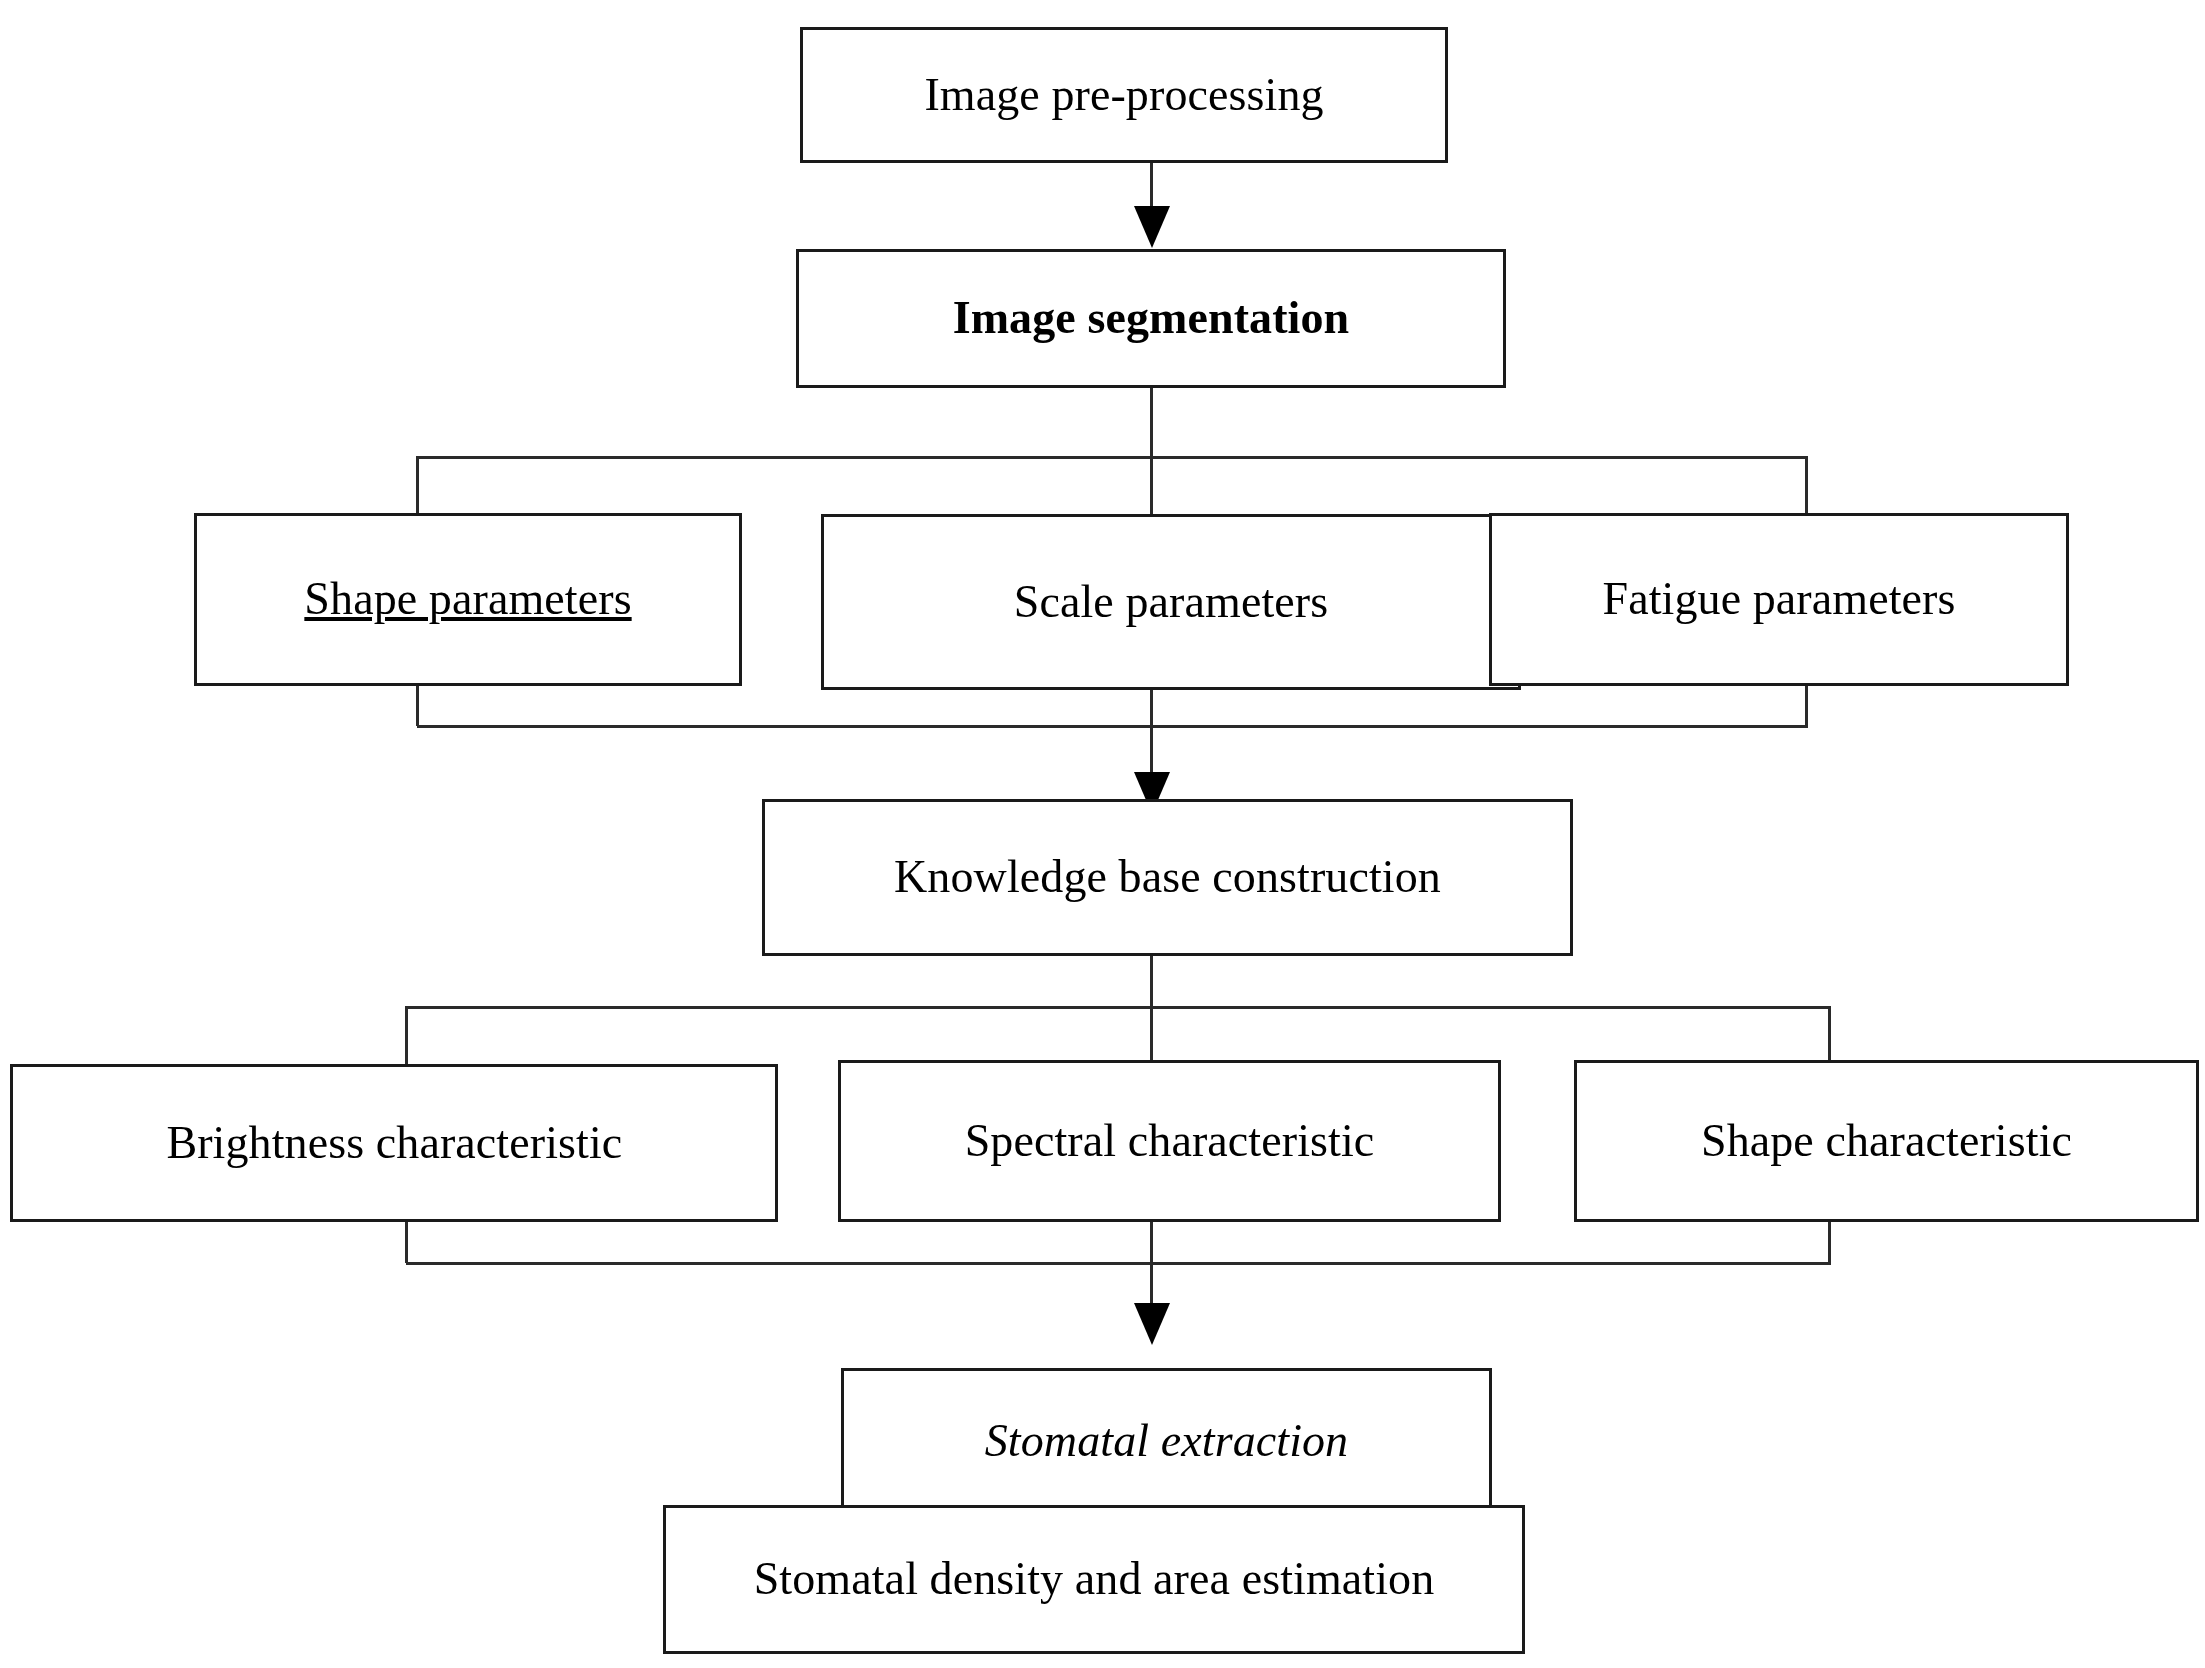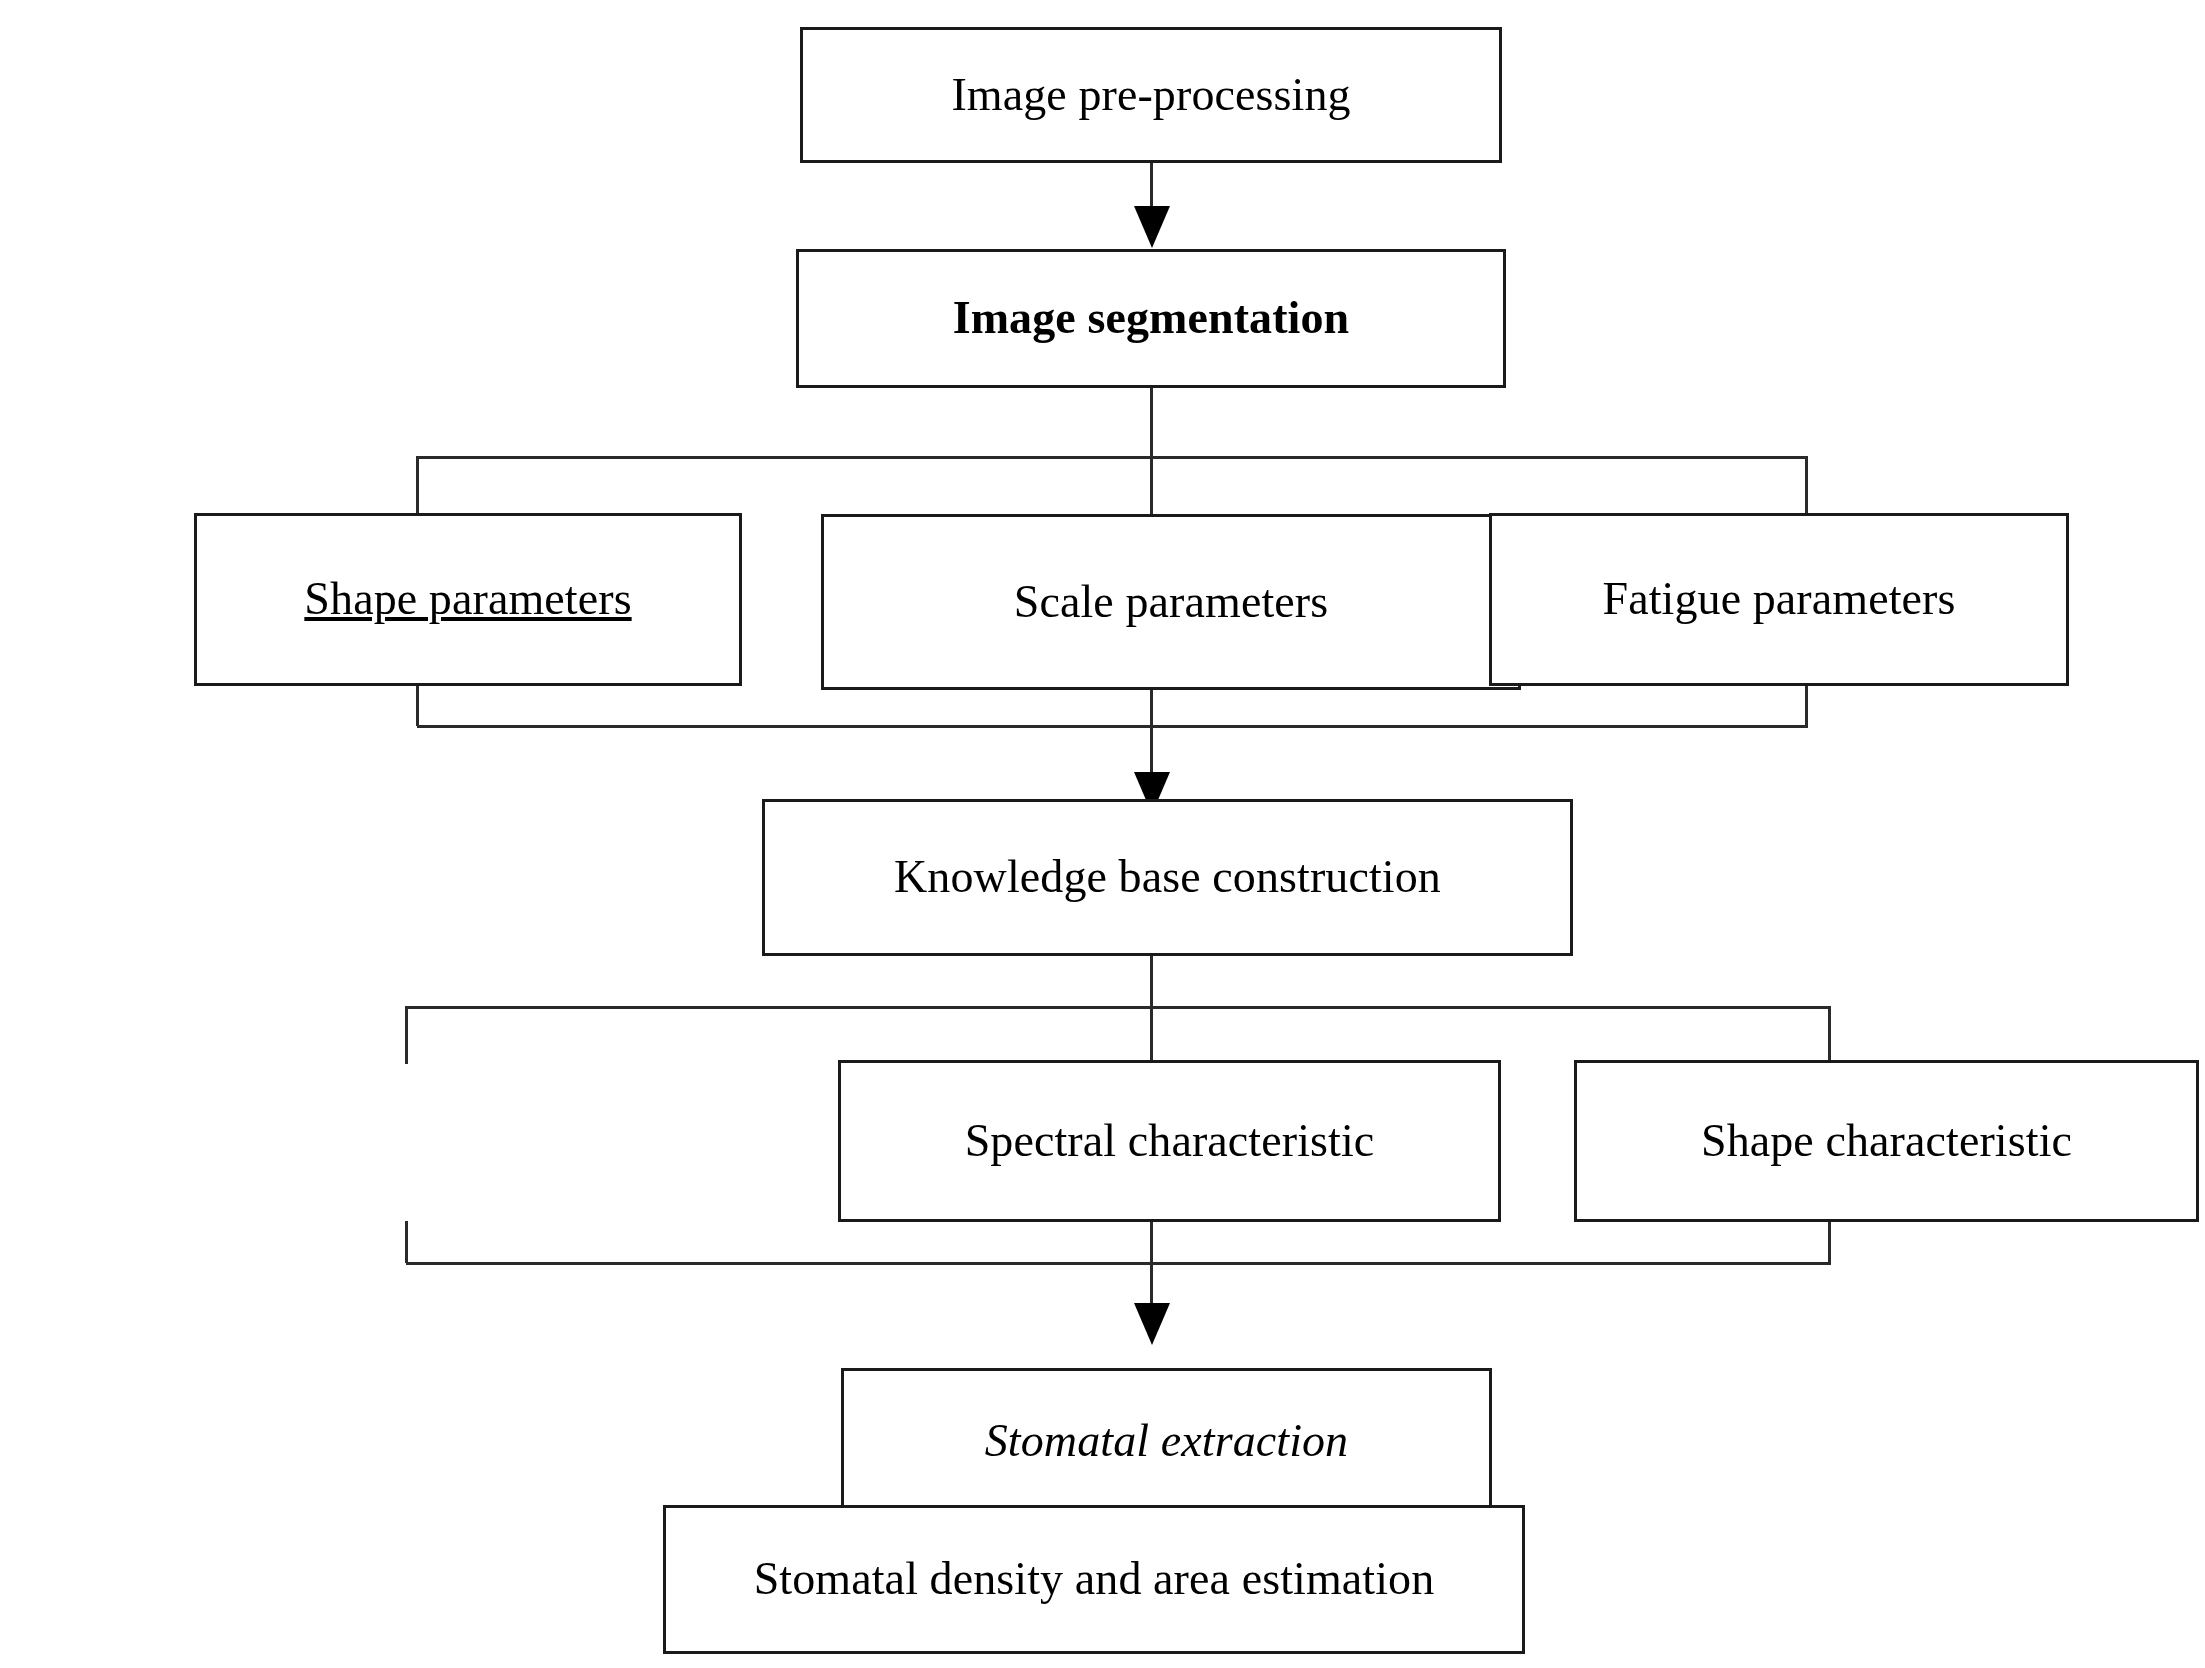--- a/index.html
+++ b/index.html
@@ -63,21 +63,21 @@
     border-left-width: 15px;
     border-right-width: 15px;
     border-top-width: 36px;
   }
 </style>
 </head>
 <body>
 
 <div id="canvas">
 
-  <div class="node" style="left:800px; top:27px; width:702px; height:136px;">
+  <div class="node" style="left:800px; top:27px; width:648px; height:136px;">
     <span class="label">Image pre-processing</span>
   </div>
 
   <div class="vline" style="left:1150px; top:162px; height:46px;"></div>
   <div class="arrow-head" style="left:1134px; top:206px;"></div>
 
   <div class="node" style="left:796px; top:249px; width:710px; height:139px;font-weight:bold;">
     <span class="label">Image segmentation</span>
   </div>
 
@@ -112,20 +112,23 @@
   <div class="arrow-head" style="left:1134px; top:1303px;"></div>
 
   <div class="hline" style="left:406px; top:1006px; width:1425px;"></div>
   <div class="vline" style="left:405px; top:1006px; height:58px;"></div>
   <div class="vline" style="left:1828px; top:1006px; height:58px;"></div>
 
   <div class="hline" style="left:406px; top:1262px; width:1425px;"></div>
   <div class="vline" style="left:405px; top:1221px; height:42px;"></div>
   <div class="vline" style="left:1828px; top:1221px; height:42px;"></div>
 
+  <div class="node" style="left:10.4px; top:1064px; width:768px; height:158px;">
+    <span class="label">Brightness characteristic</span>
+  </div>
 
   <div class="node" style="left:1574px; top:1060px; width:625px; height:162px;">
     <span class="label">Shape characteristic</span>
   </div>
 
   <div class="node" style="left:838px; top:1060px; width:663px; height:162px;">
     <span class="label">Spectral characteristic</span>
   </div>
 
   <div class="node" style="left:841px; top:1368px; width:651px; height:146px;font-style:italic;">

